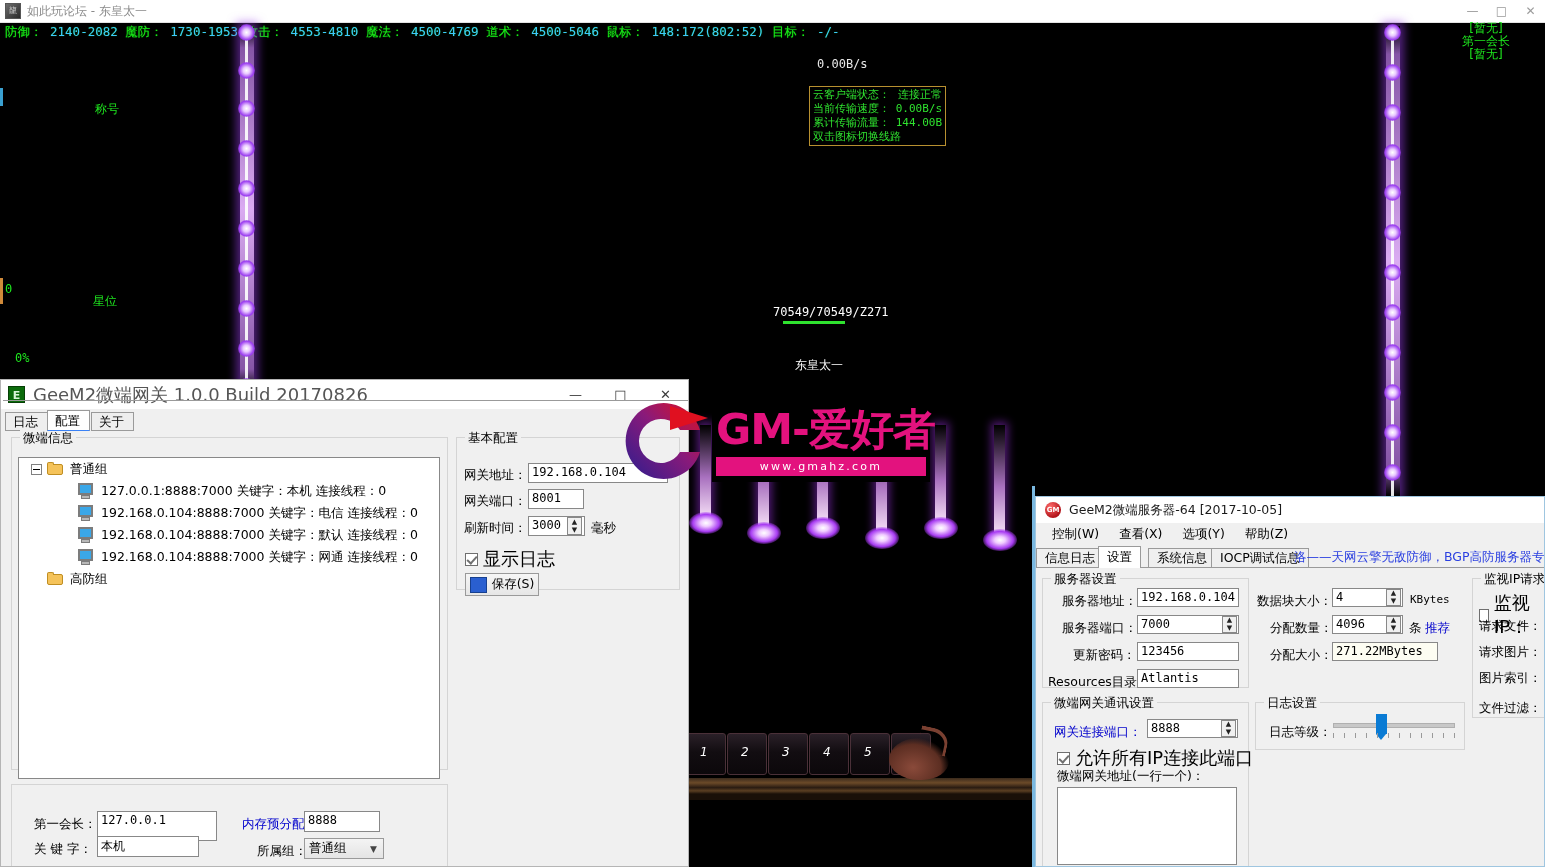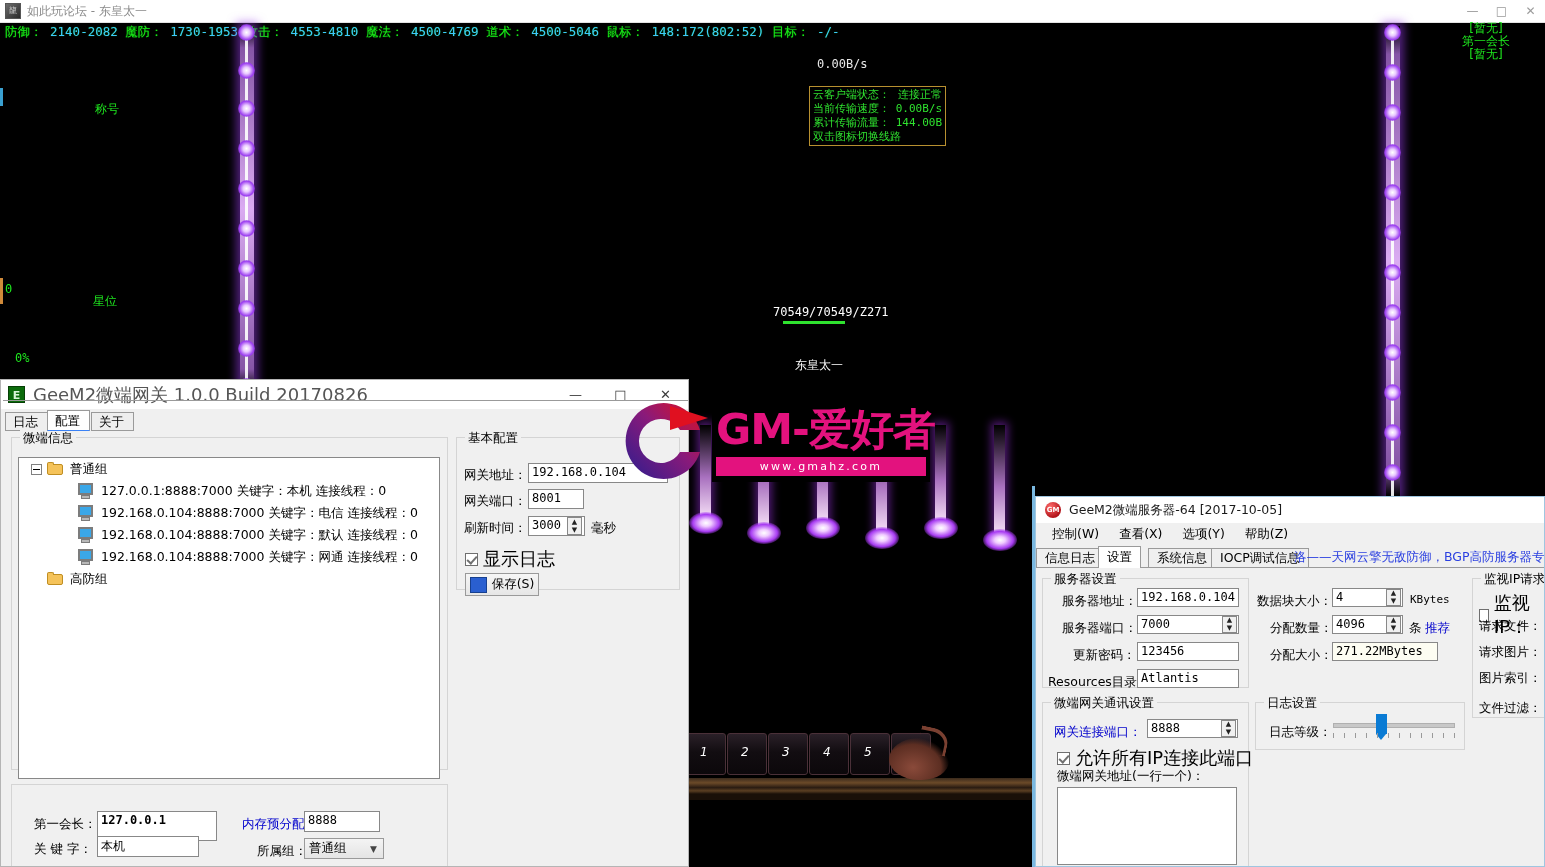--- a/index.html
+++ b/index.html
@@ -406,21 +406,21 @@
     <span class="box on"></span>
     <span>显示日志</span>
   </div>
   <div class="wbtn" style="left:464px;top:193px;width:74px;height:23px;">
     <span style="width:15px;height:14px;background:#2a5fd0;border:1px solid #17408f;display:inline-block;margin-right:5px;position:relative;"></span>
     <span>保存(S)</span>
   </div>
 
   <div class="groupbox" style="left:10px;top:404px;width:437px;height:84px;"></div>
   <span class="wlabel" style="left:33px;top:436px;">第一会长：</span>
-  <span class="wfield" style="left:96px;top:431px;width:120px;height:30px;font-weight:bold;">127.0.0.1</span>
+  <span class="wfield" style="left:96px;top:431px;width:120px;height:30px;">127.0.0.1</span>
   <span class="wlabel blue" style="left:241px;top:436px;">内存预分配：</span>
   <span class="wfield" style="left:303px;top:431px;width:76px;height:21px;">8888</span>
   <span class="wlabel" style="left:33px;top:461px;">关 键 字：</span>
   <span class="wfield" style="left:96px;top:456px;width:102px;height:21px;font-family:'DejaVu Sans',sans-serif;">本机</span>
   <span class="wlabel" style="left:256px;top:463px;">所属组：</span>
   <div class="wselect" style="left:303px;top:458px;width:80px;height:21px;">
     <span>普通组</span>
     <span class="arrow">▼</span>
   </div>
 </div>

